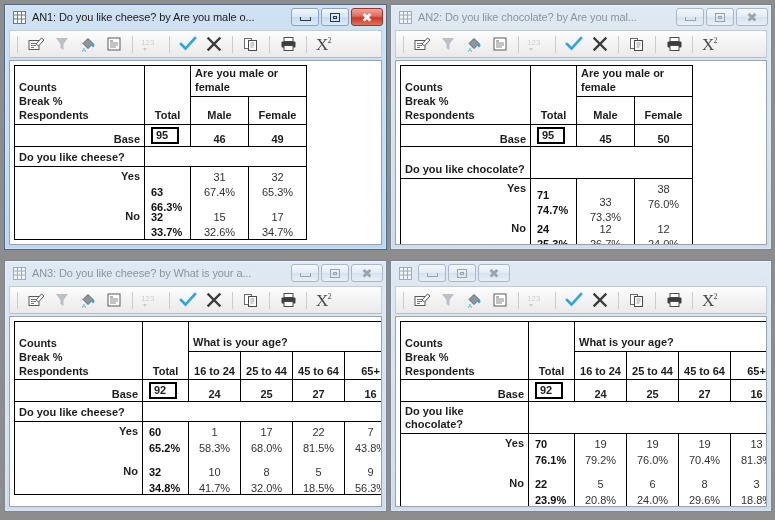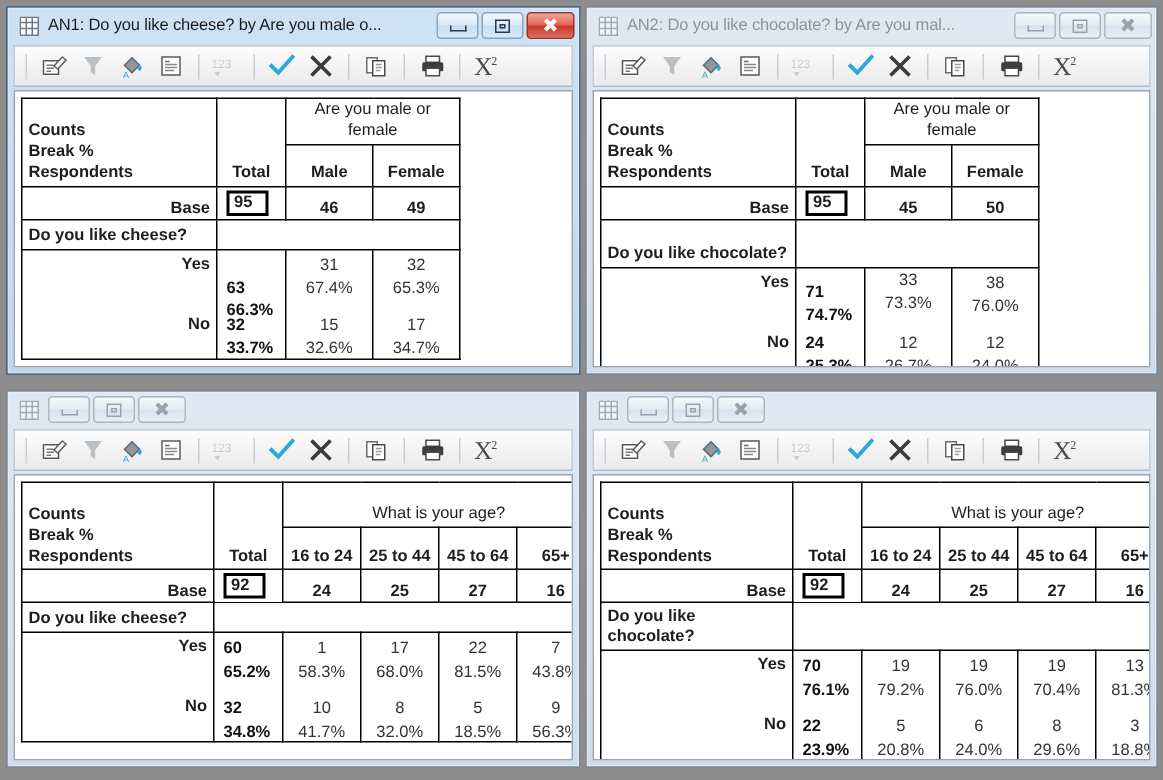--- a/index.html
+++ b/index.html
@@ -132,21 +132,21 @@
   table.xtab td {
     border: 1px solid #000;
     padding: 1px 4px;
     vertical-align: bottom;
     background: #fff;
   }
   td.stub-head { text-align: left; vertical-align: top; font-weight: bold; line-height: 1.28; padding-top: 3px; }
   td.stub { text-align: right; font-weight: bold; vertical-align: top; padding-top: 2px; }
   td.stub-q { text-align: left; font-weight: bold; vertical-align: top; padding-top: 2px; line-height: 1.25; }
   td.colhead { text-align: center; font-weight: bold; vertical-align: bottom; line-height: 1.2; }
-  td.spanhead { text-align: center; font-weight: normal; vertical-align: top; line-height: 1.25; padding-top: 3px; margin-left: 48px; }
+  td.spanhead { text-align: left; font-weight: bold; vertical-align: top; line-height: 1.25; padding-top: 3px; margin-left: 48px; }
   td.val { text-align: center; vertical-align: top; padding-top: 2px; line-height: 1.45; color: #333; }
   td.val.totalcol { font-weight: bold; text-align: left; color: #111; padding-left: 6px; }
   td.base { text-align: center; font-weight: bold; padding-top: 2px; padding-bottom: 2px; }
   td.base.totalcol { text-align: left; padding-left: 6px; position: relative; }
   .pct { display: block; }
   .basehl {
     display: inline-block;
     border: 2px solid #000000;
     padding: 0px 9px 0px 3px;
     line-height: 13px;
@@ -470,21 +470,21 @@
                 <div style="height:36px;padding-top:8px">
        <span>71</span>
        <span class="pct">74.7%</span>
      </div>
                 <div style="height:34px;padding-top:6px">
        <span>24</span>
        <span class="pct">25.3%</span>
      </div>
               </td>
               <td class="val">
-                <div style="height:36px;padding-top:0">
+                <div style="height:36px;padding-top:15px">
          <span>33</span>
          <span class="pct">73.3%</span>
        </div>
                 <div style="height:34px;padding-top:6px">
          <span>12</span>
          <span class="pct">26.7%</span>
        </div>
               </td>
               <td class="val">
                 <div style="height:36px;padding-top:2px">
@@ -505,20 +505,21 @@
       <div class="titlebar">
         <span class="tb-icon" style="opacity: 0.55;">
           <svg width="13" height="13" viewBox="0 0 13 13">
             <rect x="0.5" y="0.5" width="12" height="12" fill="#fff" stroke="#6d7b88"></rect>
             <line x1="0.5" y1="4" x2="12.5" y2="4" stroke="#6d7b88"></line>
             <line x1="0.5" y1="8" x2="12.5" y2="8" stroke="#6d7b88"></line>
             <line x1="4.5" y1="0.5" x2="4.5" y2="12.5" stroke="#6d7b88"></line>
             <line x1="8.5" y1="0.5" x2="8.5" y2="12.5" stroke="#6d7b88"></line>
           </svg>
         </span>
+        <span class="tb-title">AN3: Do you like cheese? by What is your a...</span>
         <div class="tb-buttons">
           <div class="tb-btn" title="Minimize">
             <span class="glyph-min"></span>
           </div>
           <div class="tb-btn" title="Maximize">
             <span class="glyph-max"></span>
           </div>
           <div class="tb-btn close" title="Close">
             <span class="glyph-close">✖</span>
           </div>

